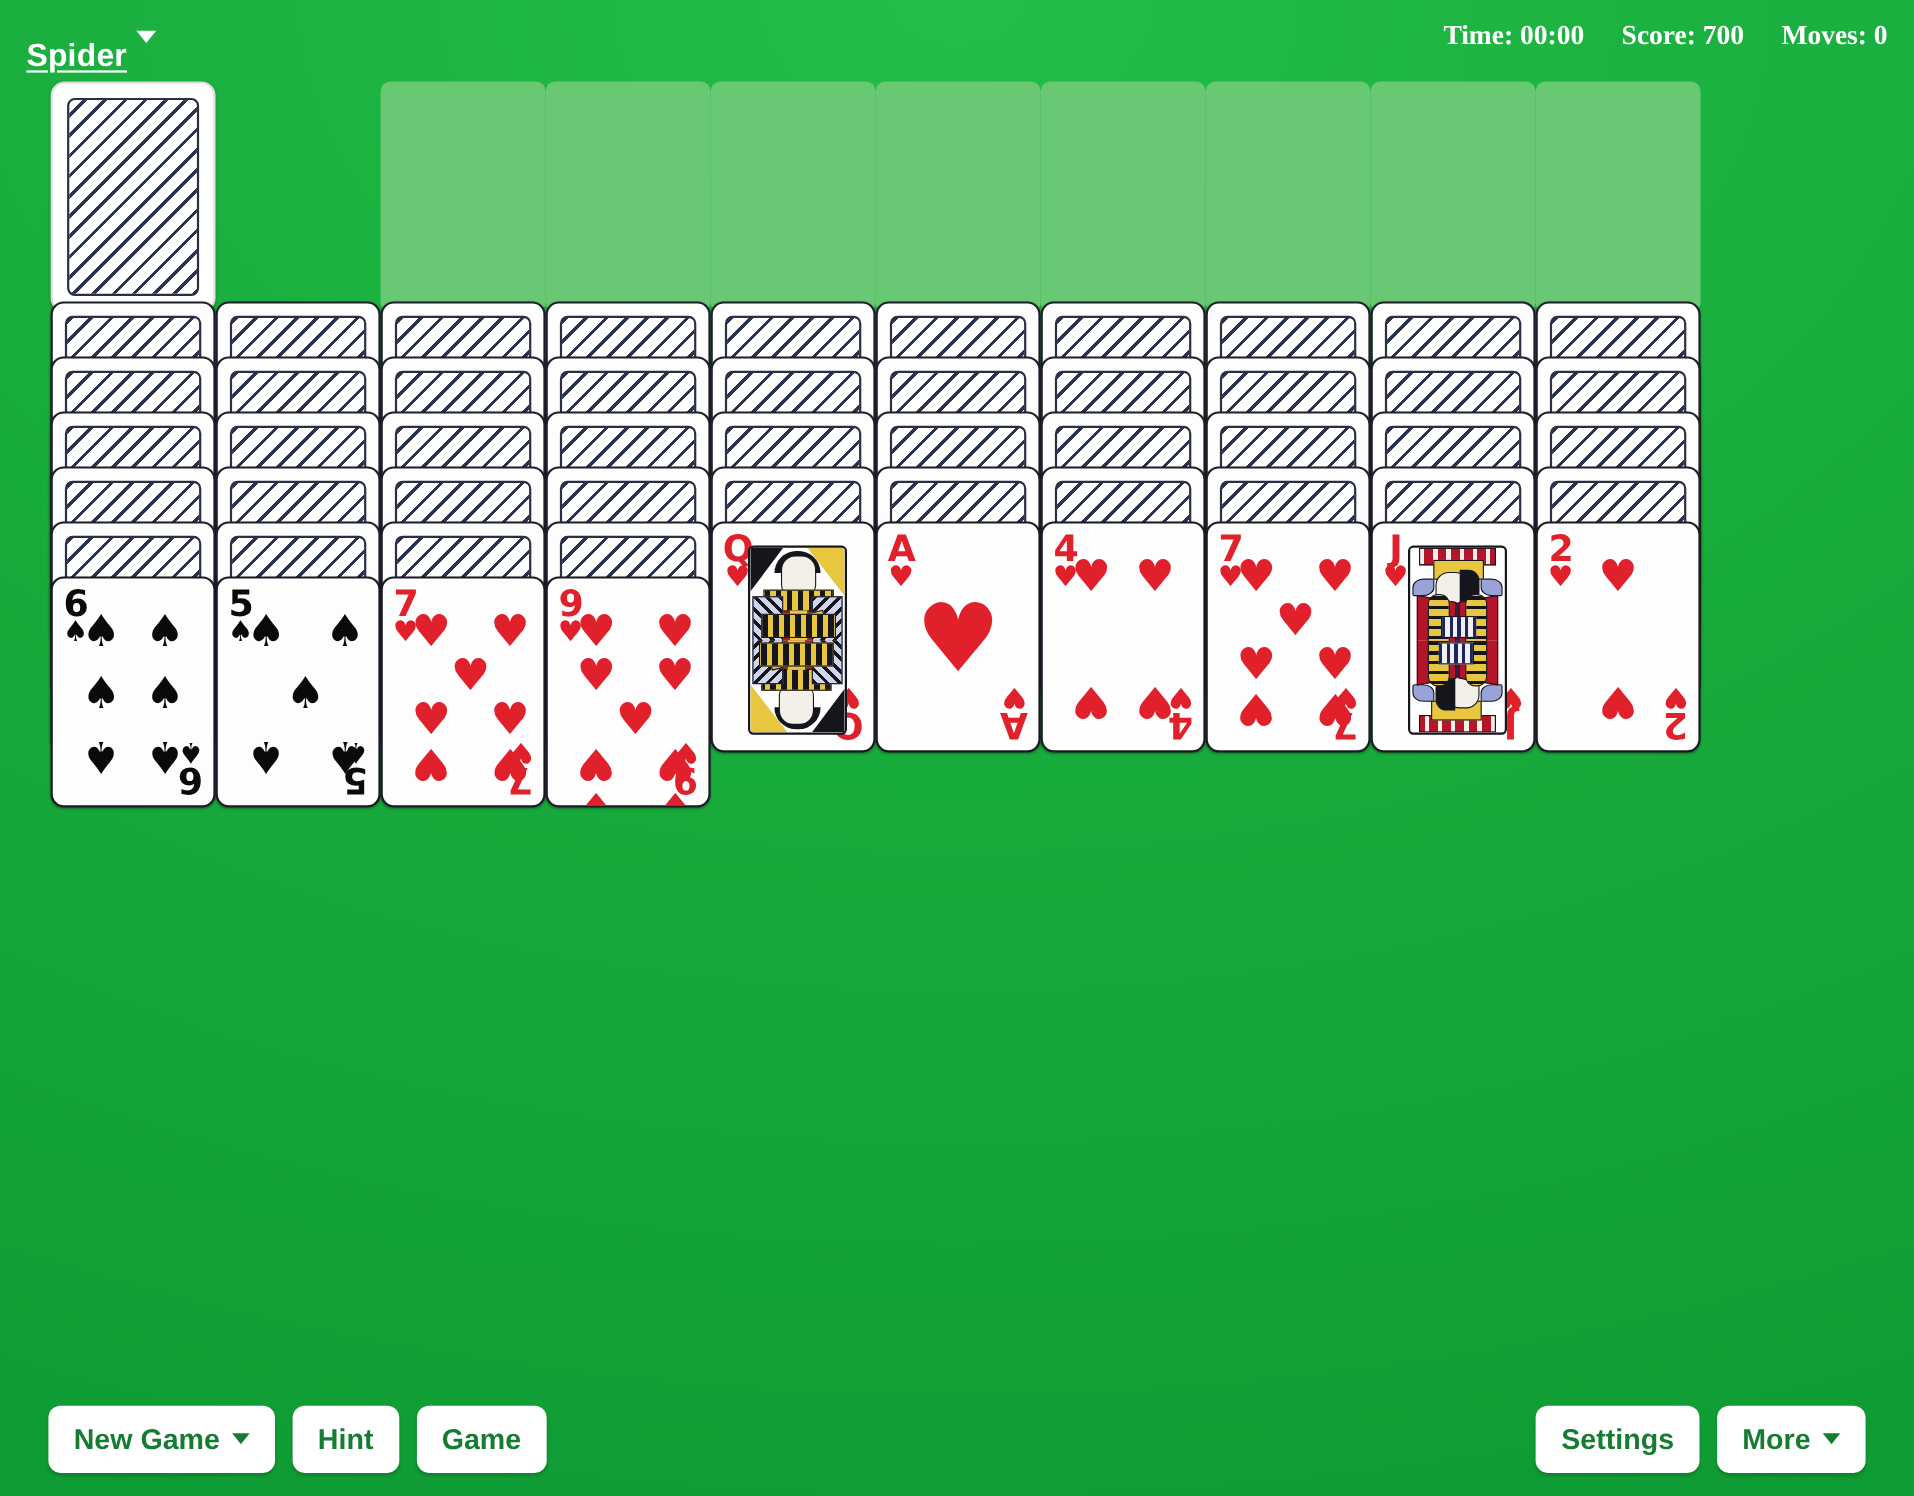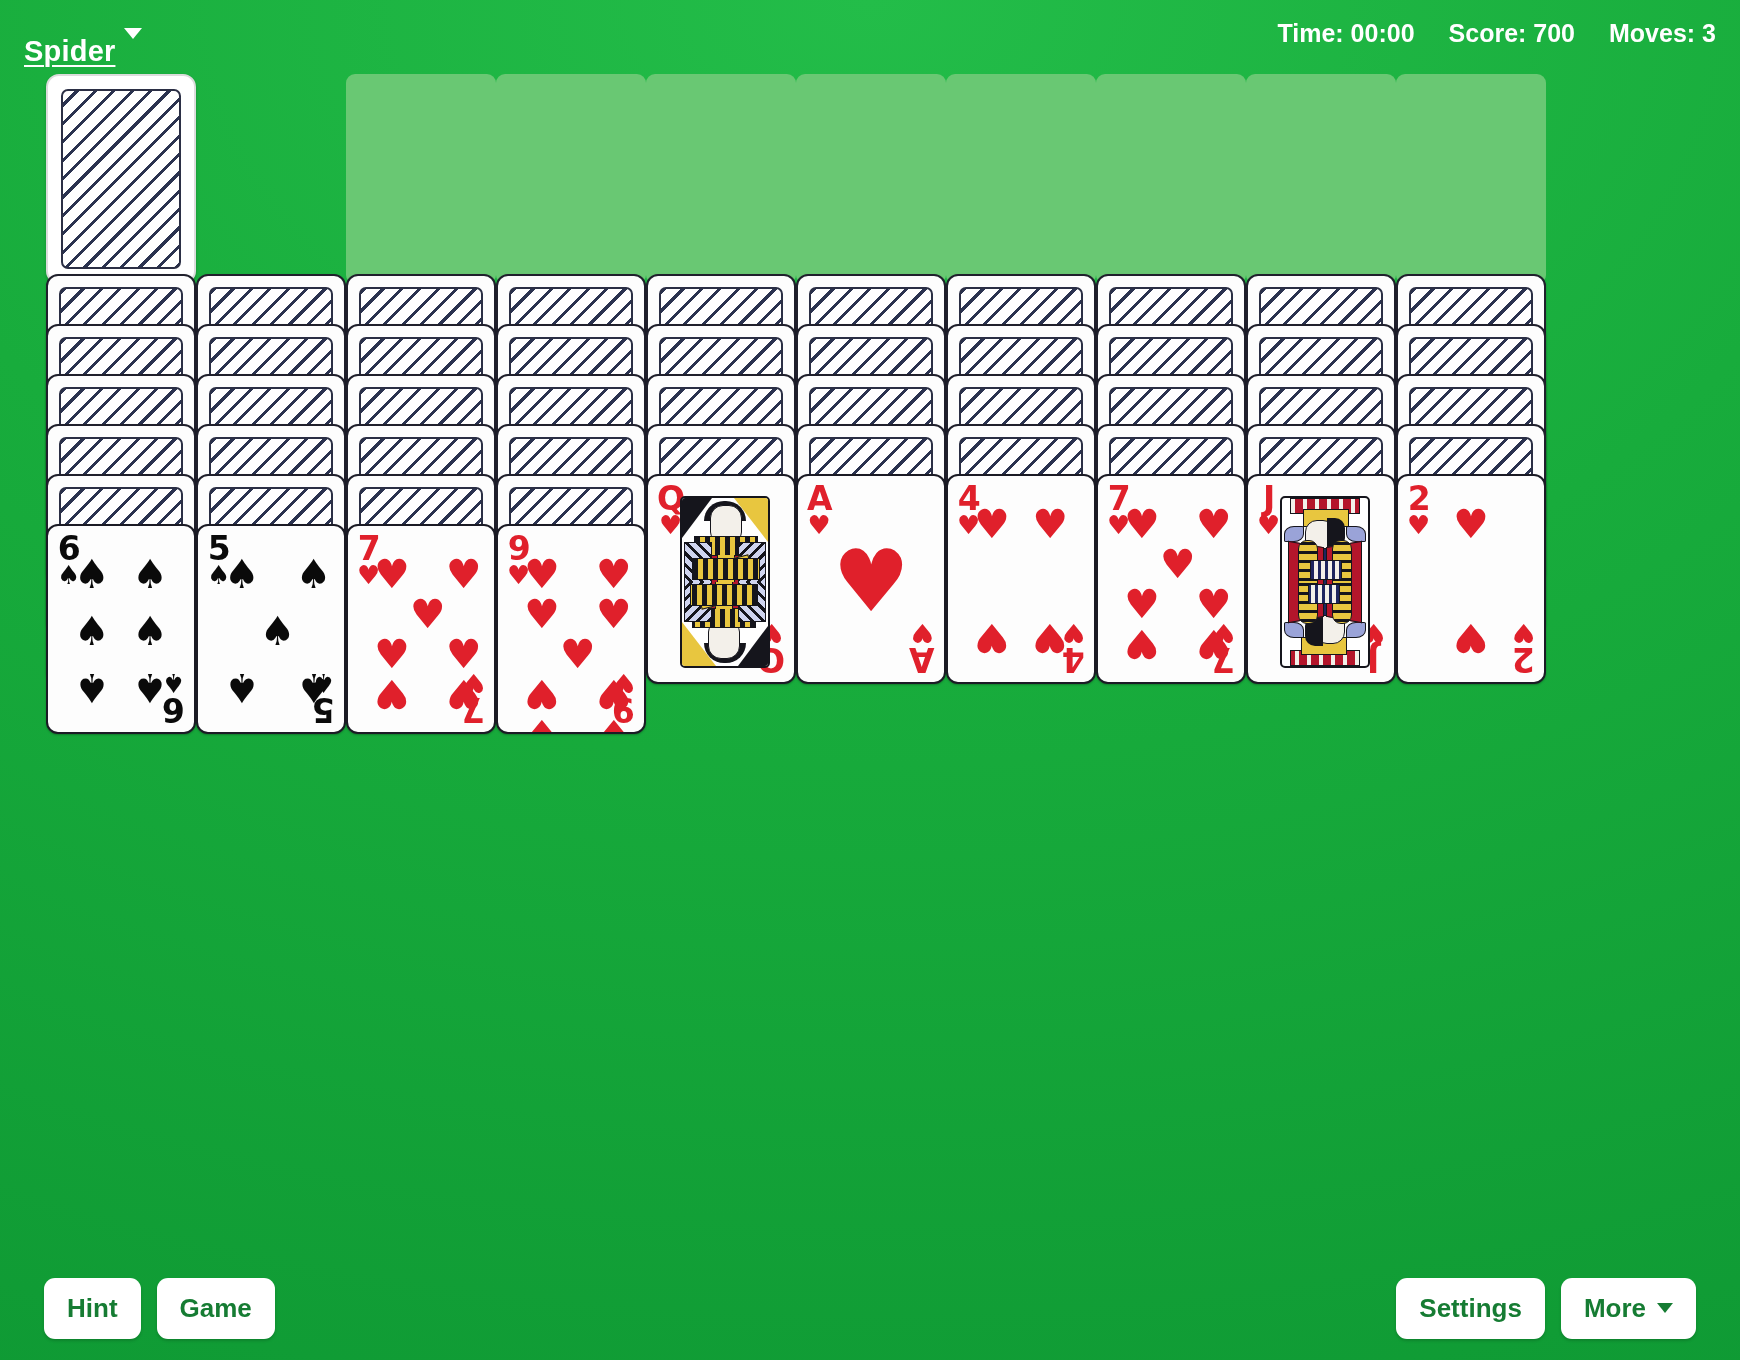--- a/index.html
+++ b/index.html
@@ -52,20 +52,21 @@
     border-top: 11px solid currentColor;
   }
   #status {
     display: flex;
     align-items: center;
     gap: 34px;
     font-size: 25px;
     font-weight: bold;
     color: #ffffff;
     white-space: nowrap;
+    font-family: Liberation Serif, serif;
   }
 
   
   #board {
     position: absolute;
     top: 66px; left: 0;
     width: 1740px;
     height: 1190px;
   }
 
@@ -301,21 +302,21 @@
 <body>
 
 <div id="topbar">
   <div id="game-title">
     <span class="ttext">Spider</span>
     <span class="caret"></span>
   </div>
   <div id="status">
     <span>Time: 00:00</span>
     <span>Score: 700</span>
-    <span>Moves: 3</span>
+    <span>Moves: 0</span>
   </div>
 </div>
 
 <div id="board">
     <div class="stock" style="left: 46px; top: 8px;">
       <div class="hatch"></div>
     </div>
     <div class="slot" style="left: 346px; top: 8px;"></div>
     <div class="slot" style="left: 496px; top: 8px;"></div>
     <div class="slot" style="left: 646px; top: 8px;"></div>
@@ -677,20 +678,24 @@
       <div class="pips red">
         <span style="grid-area: 1 / 2;">♥</span>
         <span class="flip" style="grid-area: 7 / 2;">♥</span>
       </div>
     </div>
   </div>
 
 <div id="toolbar">
   <div class="btn-group">
     <div class="btn">
+      <span>New Game</span>
+      <span class="caret"></span>
+    </div>
+    <div class="btn">
       <span>Hint</span>
     </div>
     <div class="btn">
       <span>Game</span>
     </div>
   </div>
   <div class="btn-group">
     <div class="btn">
       <span>Settings</span>
     </div>

